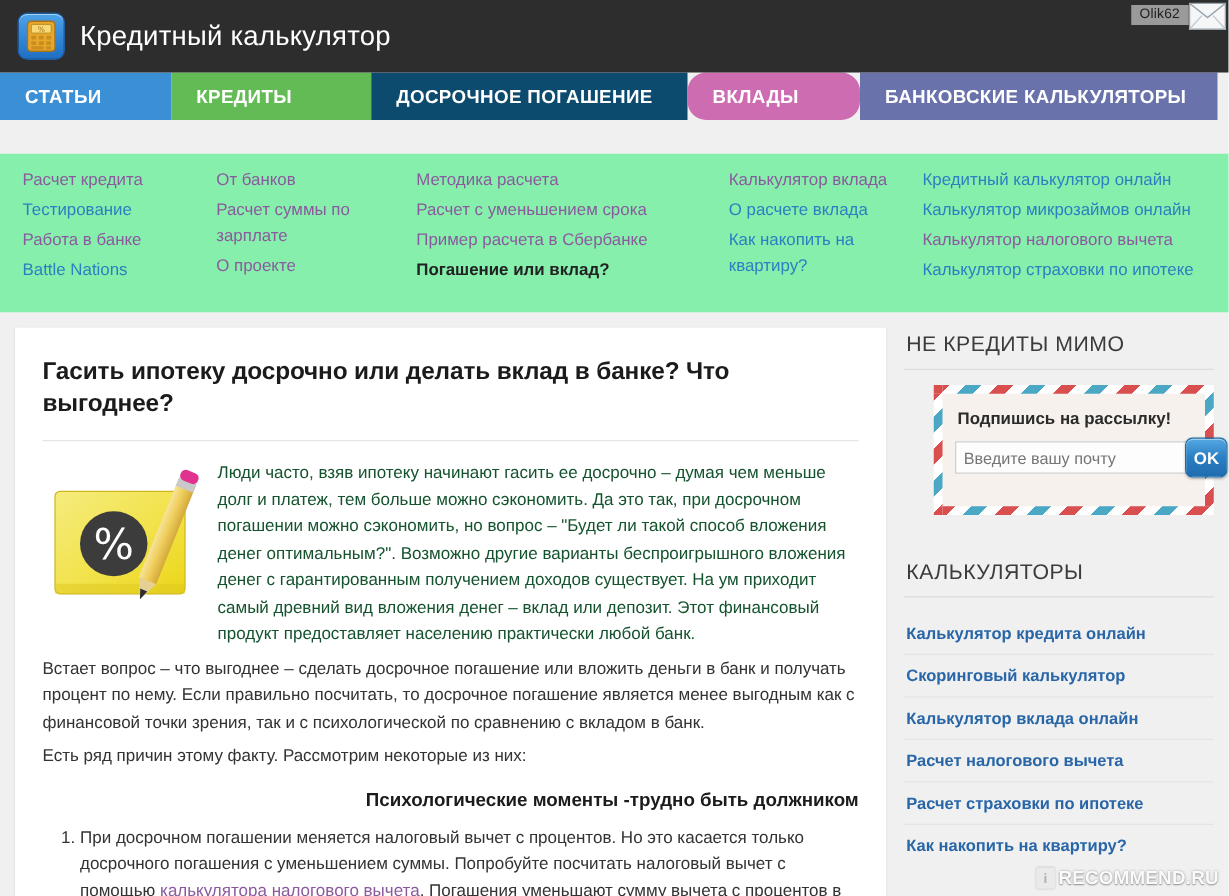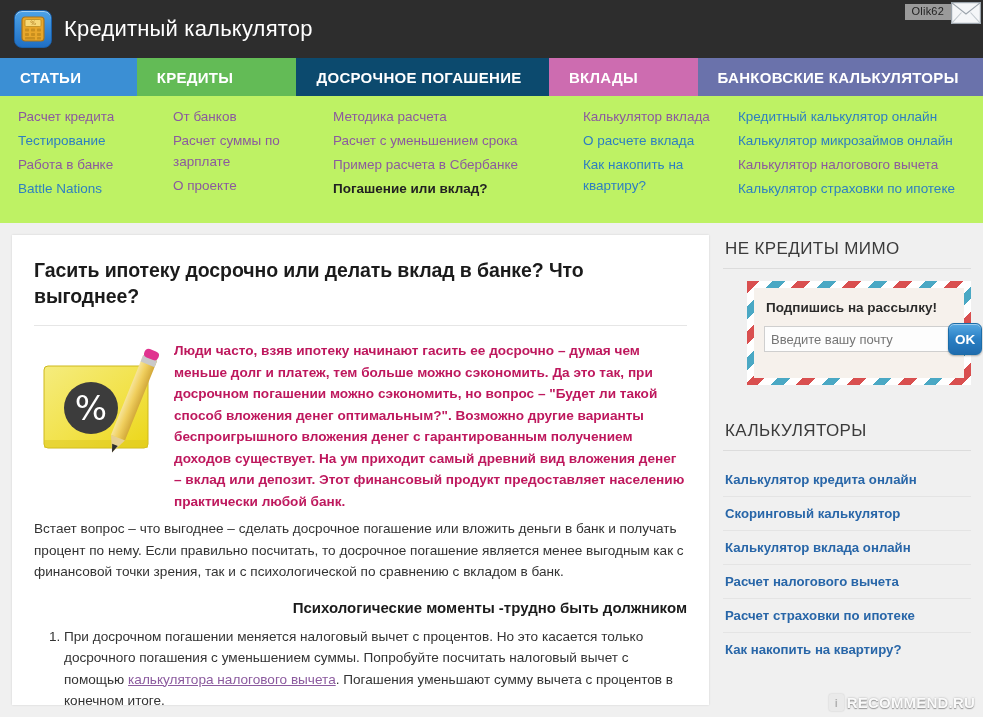--- a/index.html
+++ b/index.html
@@ -34,25 +34,25 @@
   .nav-item{
     display:flex;align-items:center;
     color:#ffffff;font-size:15px;font-weight:bold;
     letter-spacing:.3px;white-space:nowrap;
     padding-left:20px;box-sizing:border-box;
     cursor:pointer;
   }
   .nav-0{background:#3b8fd4;width:137px;}
   .nav-1{background:#63bb56;width:160px;}
   .nav-2{background:#0c4a6e;width:253px;}
-  .nav-3{background:#cd6cb0;width:149px;}
+  .nav-3{background:#cd6cb0;width:138px;border-radius:15px;}
   .nav-4{background:#6a72ab;width:286px;}
 
   
-  .subnav{background:#bef264;display:flex;height:127px;padding-top:10px;box-sizing:border-box;}
+  .subnav{background:#86efac;display:flex;height:127px;padding-top:10px;box-sizing:border-box;margin-top:27px;}
   .subcol{box-sizing:border-box;padding-left:18px;padding-right:6px;}
   .subcol-0{width:155px;}
   .subcol-1{width:160px;}
   .subcol-2{width:250px;}
   .subcol-3{width:155px;}
   .subcol-4{width:263px;}
   .sublink{
     display:block;font-size:13.5px;line-height:21px;
     text-decoration:none;margin-bottom:3px;cursor:pointer;
   }
@@ -69,23 +69,22 @@
   }
   .article h1{
     font-size:19.5px;font-weight:bold;color:#1b1b1b;margin:4px 0 16px 0;
     line-height:26px;letter-spacing:-.1px;
   }
   .article hr{border:none;border-top:1px solid #e6e6e6;margin:0 0 14px 0;}
 
   .intro{display:flex;align-items:flex-start;}
   .note-illustration{width:132px;height:122px;flex:none;margin:4px 6px 0 2px;}
   .intro p{
-    margin:0;font-size:13.6px;line-height:21.5px;color:#be185d;
+    margin:0;font-size:13.6px;line-height:21.5px;color:#14532d;
     text-align:left;
-    font-weight:bold;
   }
   .body-p{margin:6px 0 0 0;font-size:13.6px;line-height:21.5px;color:#333;}
   .sub-head{
     text-align:right;font-size:15px;font-weight:bold;color:#1b1b1b;
     margin:16px 0 10px 0;
   }
   ol.reasons{margin:0;padding-left:30px;}
   ol.reasons li{font-size:13.6px;line-height:21.5px;color:#333;}
   ol.reasons a{color:#8b5a9e;text-decoration:underline;}
 
@@ -257,20 +256,21 @@
               <rect x="88" y="2" width="15" height="9" rx="4" fill="#e0338f"></rect>
               <path d="M88 96 L95.5 112 L103 96 Z" fill="#e6cf94"></path>
               <path d="M92.5 104 L95.5 112 L98.5 104 Z" fill="#2e2e2e"></path>
             </g>
           </svg>
         </span>
         <p>Люди часто, взяв ипотеку начинают гасить ее досрочно – думая чем меньше долг и платеж, тем больше можно сэкономить. Да это так, при досрочном погашении можно сэкономить, но вопрос – "Будет ли такой способ вложения денег оптимальным?". Возможно другие варианты беспроигрышного вложения денег с гарантированным получением доходов существует. На ум приходит самый древний вид вложения денег – вклад или депозит. Этот финансовый продукт предоставляет населению практически любой банк.</p>
       </div>
 
       <p class="body-p">Встает вопрос – что выгоднее – сделать досрочное погашение или вложить деньги в банк и получать процент по нему. Если правильно посчитать, то досрочное погашение является менее выгодным как с финансовой точки зрения, так и с психологической по сравнению с вкладом в банк.</p>
+      <p class="body-p">Есть ряд причин этому факту. Рассмотрим некоторые из них:</p>
 
       <div class="sub-head">Психологические моменты -трудно быть должником</div>
 
       <ol class="reasons">
         <li>
           <span>При досрочном погашении меняется налоговый вычет с процентов. Но это касается только досрочного погашения с уменьшением суммы. Попробуйте посчитать налоговый вычет с помощью </span><a>калькулятора налогового вычета</a><span>. Погашения уменьшают сумму вычета с процентов в конечном итоге.</span>
         </li>
       </ol>
     </div>
 

